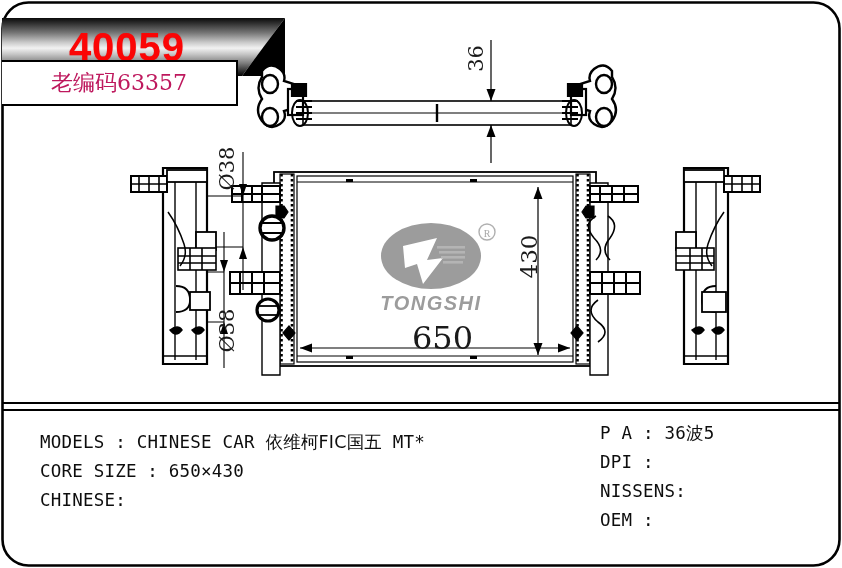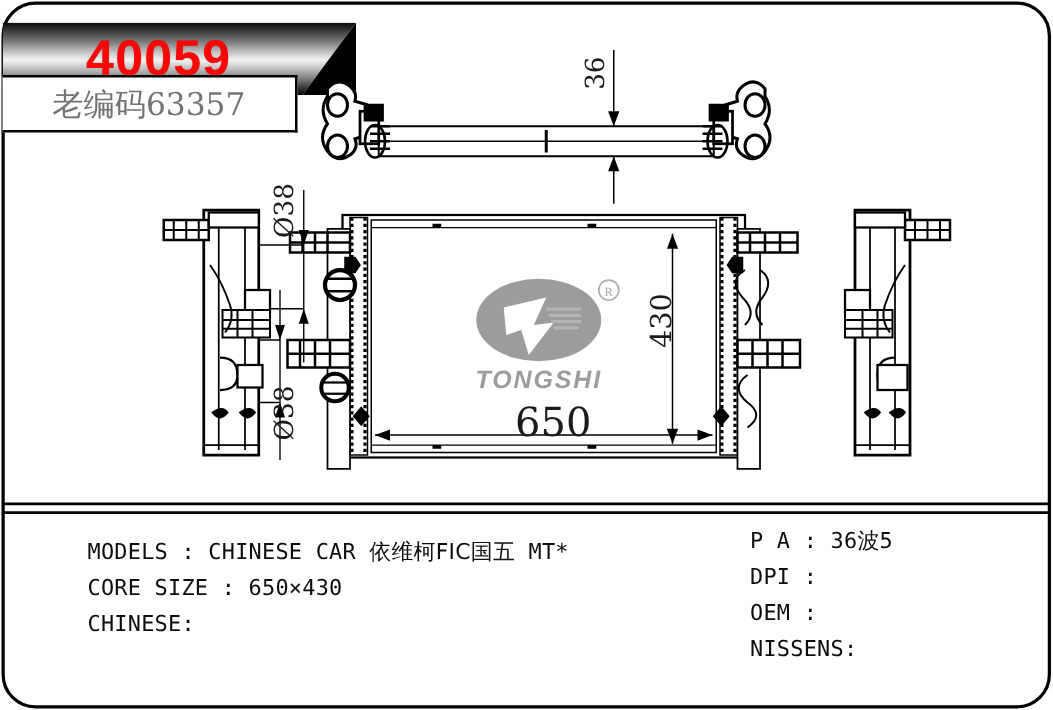--- a/index.html
+++ b/index.html
@@ -86,22 +86,22 @@
     border: 2px solid #000;
     border-left: none;
     background: #fff;
     box-sizing: border-box;
     display: flex;
     align-items: center;
     justify-content: center;
   }
   #old-code-text {
     font-family: "DejaVu Serif", serif;
-    font-size: 25px;
-    color: #737373;
+    font-size: 22px;
+    color: #be185d;
     letter-spacing: 0px;
     white-space: nowrap;
   }
 
   
   #drawing {
     position: absolute;
     left: 0; top: 0;
     width: 842px; height: 410px;
   }
@@ -146,21 +146,20 @@
     left: 0;
     top: 410px;
     width: 842px;
     height: 158px;
   }
   #info-left {
     position: absolute;
     left: 40px;
     top: 18px;
     width: 560px;
-    margin-left: 30px;
   }
   #info-right {
     position: absolute;
     left: 600px;
     top: 9px;
     width: 230px;
   }
   .info-row {
     font-family: "DejaVu Sans Mono", monospace;
     font-size: 17.5px;
@@ -456,22 +455,22 @@
     <div id="info-right">
       <div class="info-row">
         <span>P A :</span>
         <span>36</span><span class="val-cjk">波</span><span>5</span>
       </div>
       <div class="info-row">
         <span>DPI :</span>
         <span></span>
       </div>
       <div class="info-row">
+        <span>NISSENS:</span>
+        <span></span>
+      </div>
+      <div class="info-row">
         <span>OEM :</span>
-        <span></span>
-      </div>
-      <div class="info-row">
-        <span>NISSENS:</span>
         <span></span>
       </div>
     </div>
   </div>
 </div>
 
 </body></html>

